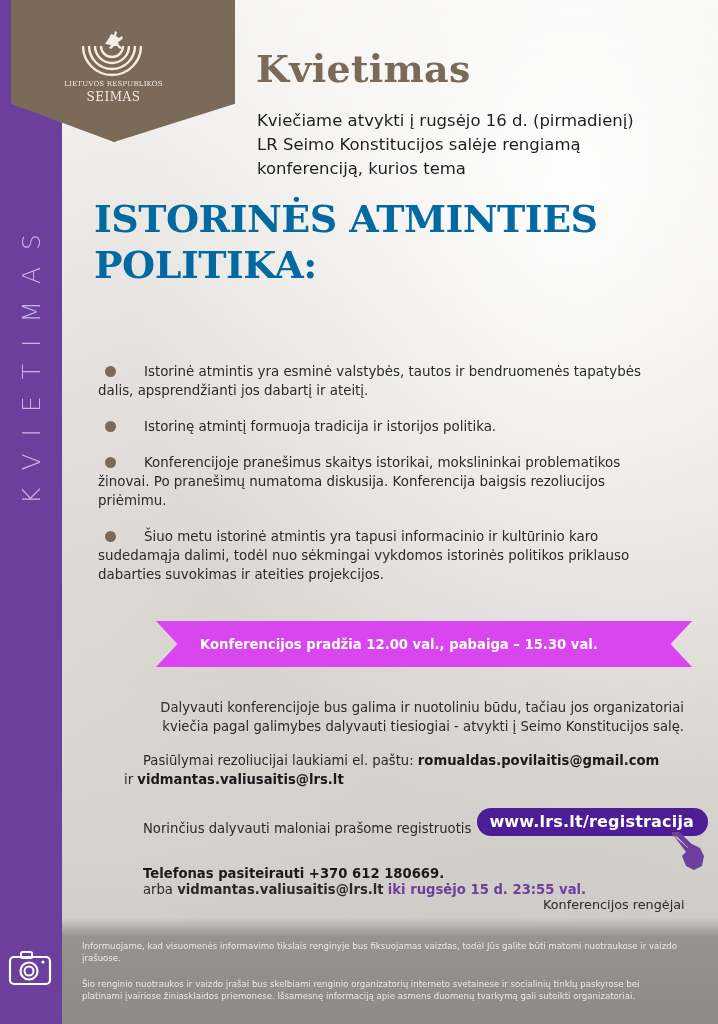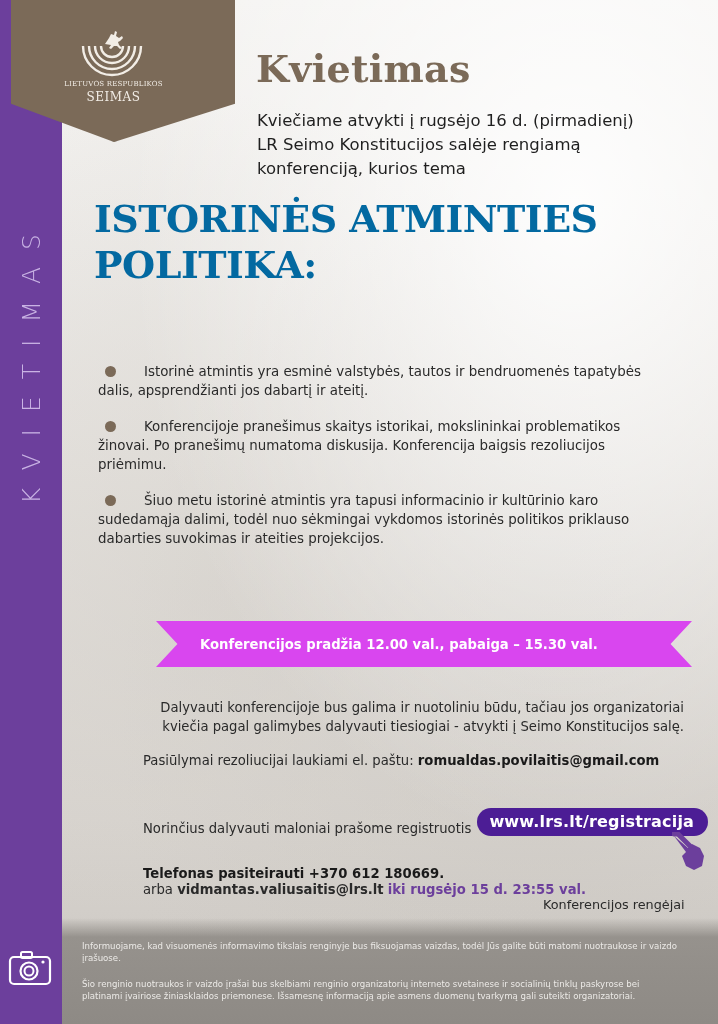--- a/index.html
+++ b/index.html
@@ -159,39 +159,46 @@
   <div class="h1">POLITIKA:</div>
 </div>
 
 <ul class="bullets">
   <li>
     <span class="dot"></span>
     <span class="txt">Istorinė atmintis yra esminė valstybės, tautos ir bendruomenės tapatybės dalis, apsprendžianti jos dabartį ir ateitį.</span>
   </li>
   <li>
     <span class="dot"></span>
+    <span class="txt">Istorinę atmintį formuoja tradicija ir istorijos politika.</span>
+  </li>
+  <li>
+    <span class="dot"></span>
     <span class="txt">Konferencijoje pranešimus skaitys istorikai, mokslininkai problematikos žinovai. Po pranešimų numatoma diskusija. Konferencija baigsis rezoliucijos priėmimu.</span>
   </li>
   <li>
     <span class="dot"></span>
     <span class="txt">Šiuo metu istorinė atmintis yra tapusi informacinio ir kultūrinio karo sudedamąja dalimi, todėl nuo sėkmingai vykdomos istorinės politikos priklauso dabarties suvokimas ir ateities projekcijos.</span>
   </li>
 </ul>
 
 <div class="ribbon">
   <span>Konferencijos pradžia 12.00 val., pabaiga – 15.30 val.</span>
 </div>
 
 <div class="para" style="top:698px;">
   <div class="ind" style="text-indent:0;text-align:right;">Dalyvauti konferencijoje bus galima ir nuotoliniu būdu, tačiau jos organizatoriai kviečia pagal galimybes dalyvauti tiesiogiai - atvykti į Seimo Konstitucijos salę.</div>
 </div>
 
 <div class="para" style="top:751px;">
   <div class="ind">
     <span>Pasiūlymai rezoliucijai laukiami el. paštu: </span><b>romualdas.povilaitis@gmail.com</b>
+  </div>
+  <div>
+    <span>ir </span><b>vidmantas.valiusaitis@lrs.lt</b>
   </div>
 </div>
 
 <div class="reg-line">
   <span>Norinčius dalyvauti maloniai prašome registruotis</span>
   <span class="reg-button">www.lrs.lt/registracija</span>
 </div>
 
 <svg class="hand-icon" viewBox="0 0 36 40">
   <path d="M2 4 L16 16 L20 12 L28 16 L32 24 L30 34 L22 38 L14 34 L10 24 L14 20 Z" fill="#6c3f9c"></path>

